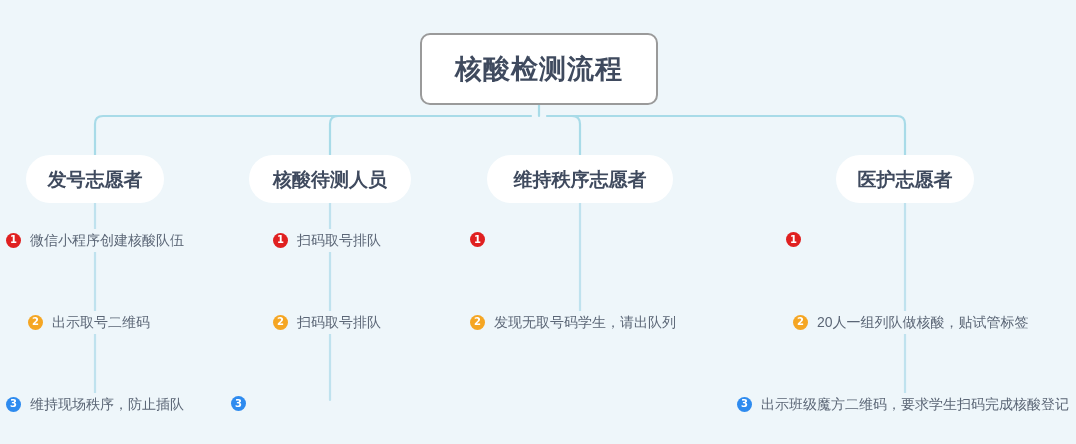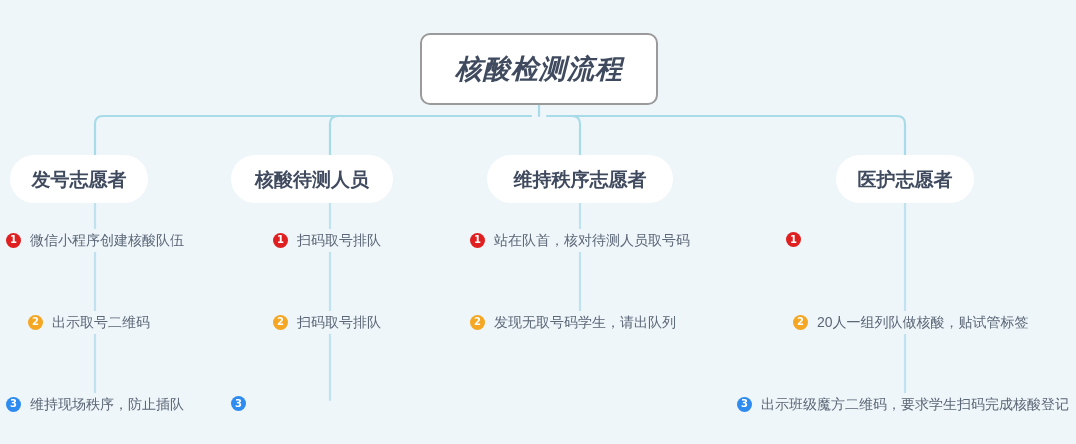--- a/index.html
+++ b/index.html
@@ -20,21 +20,20 @@
   .root-box{
     position:absolute;
     left:420px;top:33px;
     width:238px;height:72px;
     background:#ffffff;
     border:2px solid #9a9a9a;
     border-radius:10px;
     display:flex;align-items:center;justify-content:center;
     box-sizing:border-box;
     z-index:5;
-    font-style:italic;
   }
   .root-title{
     font-size:27px;
     font-weight:bold;
     color:#3f4a5e;
     letter-spacing:1px;
     line-height:1;
     white-space:nowrap;
   }
 
@@ -112,24 +111,24 @@
       <path d="M580,203 L580,330"></path>
 
       <path d="M905,203 L905,400"></path>
     </g>
   </svg>
 
   <div class="root-box">
     <span class="root-title">核酸检测流程</span>
   </div>
 
-  <div class="branch-head" style="left:10px;top:155px;width:138px;">
+  <div class="branch-head" style="left:26px;top:155px;width:138px;">
     <span class="bh-label">发号志愿者</span>
   </div>
-  <div class="branch-head" style="left:231px;top:155px;width:162px;">
+  <div class="branch-head" style="left:249px;top:155px;width:162px;">
     <span class="bh-label">核酸待测人员</span>
   </div>
   <div class="branch-head" style="left:487px;top:155px;width:186px;">
     <span class="bh-label">维持秩序志愿者</span>
   </div>
   <div class="branch-head" style="left:836px;top:155px;width:138px;">
     <span class="bh-label">医护志愿者</span>
   </div>
 
   <div class="leaf" style="left:4px;top:229px;">
@@ -152,21 +151,20 @@
   <div class="leaf" style="left:271px;top:311px;">
     <span class="badge n2">2</span>
     <span class="leaf-text">扫码取号排队</span>
   </div>
   <div class="leaf" style="left:229px;top:393px;">
     <span class="badge n3">3</span>
   </div>
 
   <div class="leaf" style="left:468px;top:229px;">
     <span class="badge n1">1</span>
-    <span class="leaf-text">站在队首，核对待测人员取号码</span>
   </div>
   <div class="leaf" style="left:468px;top:311px;">
     <span class="badge n2">2</span>
     <span class="leaf-text">发现无取号码学生，请出队列</span>
   </div>
 
   <div class="leaf" style="left:784px;top:229px;">
     <span class="badge n1">1</span>
   </div>
   <div class="leaf" style="left:791px;top:311px;">

